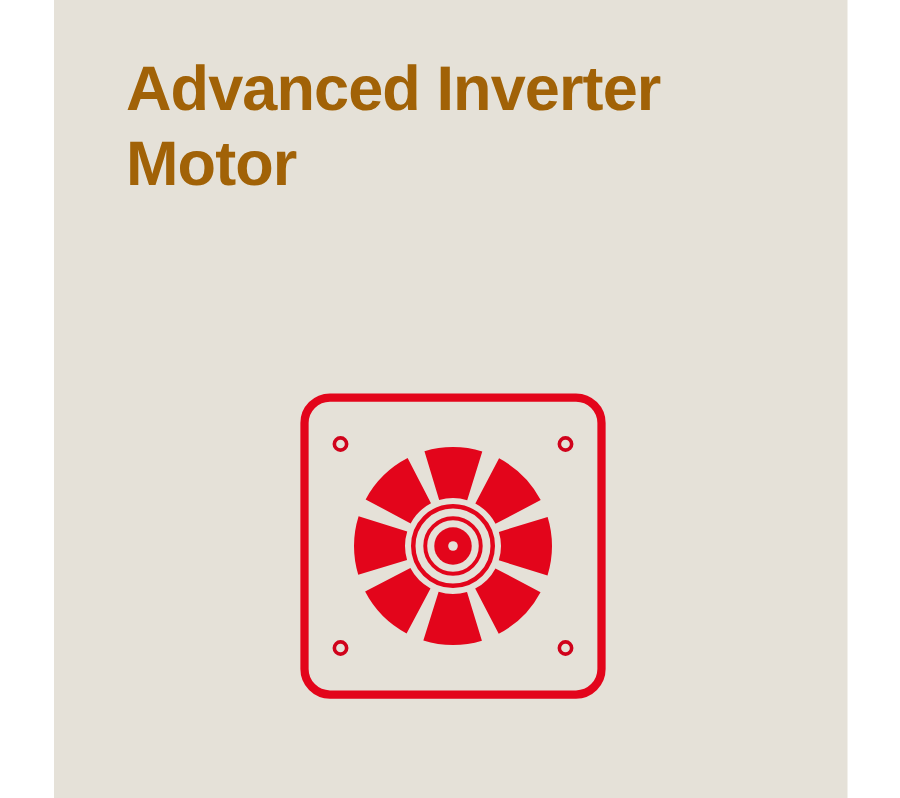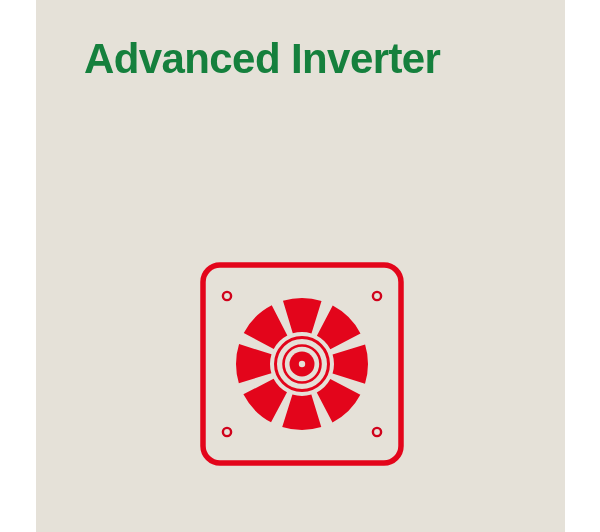--- a/index.html
+++ b/index.html
@@ -29,21 +29,21 @@
     width: 529px;
     height: 532px;
     background: #E5E1D8;
   }
 
   .heading {
     position: absolute;
     left: 48px;
     top: 34px;
     width: 430px;
-    color: #15803d;
+    color: #a16207;
     font-size: 42px;
     line-height: 50px;
     font-weight: 700;
     letter-spacing: -0.6px;
     font-family: "Liberation Sans", sans-serif;
   }
 
   .body-copy {
     position: absolute;
     left: 48px;
@@ -68,20 +68,21 @@
 </style>
 </head>
 <body>
 
 <div class="page">
 
   <div class="panel">
 
     <div class="heading">
       <span>Advanced Inverter</span><br>
+      <span>Motor</span>
     </div>
 
 
     <div class="icon-wrap">
       <svg viewBox="0 0 204 204" xmlns="http://www.w3.org/2000/svg" aria-hidden="true">
 
         <rect x="3" y="3" width="198" height="198" rx="17" ry="17" fill="none" stroke="#E3051B" stroke-width="5.5"></rect>
 
         <circle cx="27" cy="34" r="4.1" fill="none" stroke="#D0021B" stroke-width="2.4"></circle>
         <circle cx="177" cy="34" r="4.1" fill="none" stroke="#D0021B" stroke-width="2.4"></circle>

